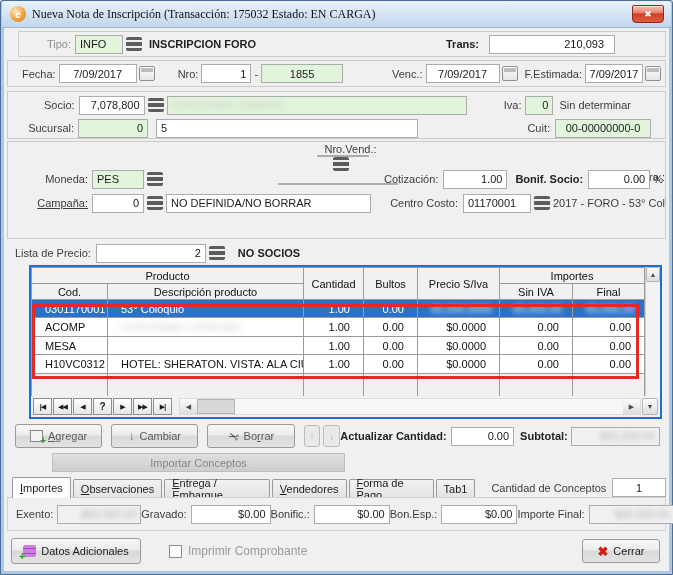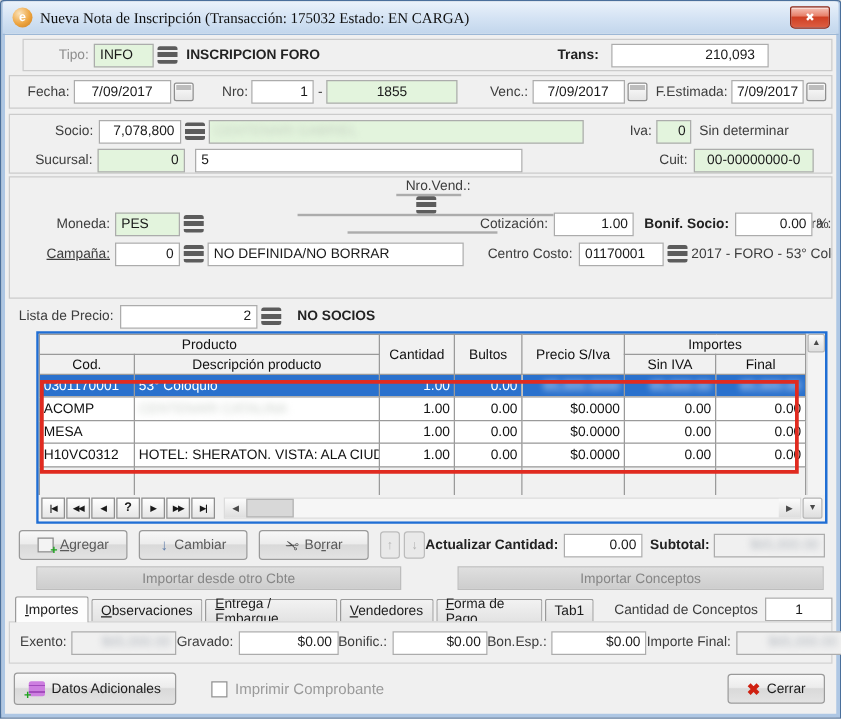--- a/index.html
+++ b/index.html
@@ -48,21 +48,21 @@
   .rd-wh { filter:blur(3px);   color:#c9cfc9; }
   .rd-bl { filter:blur(2.5px); color:#e8f1fd; }
   .rd-gy { filter:blur(2.5px); color:#b3b8bf; }
 
   
   .gridbox { position:absolute; left:24px; top:236px; width:633px; height:154px;
              border:2px solid #1f6ed4; background:#f1f1f1; display:flex; flex-direction:column; }
   .grid-main { display:flex; flex:1; min-height:0; }
   table { border-collapse:collapse; table-layout:fixed; width:613px; font-size:11px; }
   th { background:#f1f1f1; border:1px solid #9a9a9a; font-weight:normal; height:16px; padding:0 2px; color:#111; }
-  td { background:#fff; border:1px solid #9a9a9a; height:18px; padding:0 3px; white-space:nowrap; overflow:hidden; color:#111; }
+  td { background:#fff; border:1px solid #9a9a9a; height:18px; padding:0 13px; white-space:nowrap; overflow:hidden; color:#111; }
   td.num { text-align:right; }
   tr.sel td { background:#2a71cd; color:#fff; }
   tr.filler td { background:#f1f1f1; height:22px; border-bottom:none; }
   .vscroll { width:16px; background:#f3f3f3; border-left:1px solid #cfcfcf; display:flex; flex-direction:column; }
   .sbtn { height:15px; width:100%; background:linear-gradient(#fbfbfb,#dedede); border:1px solid #b5b5b5;
           border-radius:2px; font-size:7px; color:#4a4a4a; display:flex; align-items:center; justify-content:center; }
   .navbar { height:21px; background:#f1f1f1; display:flex; align-items:center; padding:1px 2px; gap:1px; }
   .navbtn { width:19px; height:17px; flex:0 0 auto; background:linear-gradient(#ffffff,#e6e6e6);
             border:1px solid #8e8e8e; font-size:7px; font-weight:bold; letter-spacing:-1px;
             display:flex; align-items:center; justify-content:center; color:#1a1a1a; }
@@ -128,21 +128,21 @@
       <span class="fld r" style="width:126px; margin:0 50px 0 10px; padding-right:10px;">210,093</span>
     </div>
 
     <div class="gbox row" style="top:31px; height:27px; padding-left:14px;">
       <span class="lbl">Fecha:</span>
       <span class="fld c" style="width:78px; margin-left:3px;">7/09/2017</span>
       <span class="cal"></span>
       <span class="lbl" style="margin-left:23px;">Nro:</span>
       <span class="fld r" style="width:50px; margin-left:3px;">1</span>
       <span class="lbl" style="margin:0 3px;">-</span>
-      <span class="fld green c" style="width:105px;text-align:right;">1855</span>
+      <span class="fld green c" style="width:82px;text-align:right;">1855</span>
       <span class="lbl" style="margin-left:auto;">Venc.:</span>
       <span class="fld c" style="width:74px; margin-left:3px;">7/09/2017</span>
       <span class="cal"></span>
       <span class="lbl" style="margin-left:7px;">F.Estimada:</span>
       <span class="fld c" style="width:58px; margin-left:3px;">7/09/2017</span>
       <span class="cal" style="margin-right:4px;"></span>
     </div>
 
     <div class="gbox" style="top:62px; height:48px;">
       <div class="row" style="height:24px; padding:2px 34px 0 36px;">
@@ -163,21 +163,20 @@
         <span class="lbl" style="margin-left:auto;">Cuit:</span>
         <span class="fld green c" style="width:96px; margin-left:5px;">00-00000000-0</span>
       </div>
     </div>
 
     <div class="gbox" style="top:112px; height:98px; padding-top:1px;">
       <div class="row" style="height:24px; padding-left:8px;flex-direction:column;">
         <span class="lbl" style="width:72px; text-align:right;">Nro.Vend.:</span>
         <span class="fld" style="width:52px; margin-left:4px;">FOE</span>
         <span class="burger"></span>
-        <span class="fld" style="width:205px;">FORO EMPRESARIO</span>
         <span class="lbl" style="margin-left:auto;">O/Compra :</span>
         <span class="fld" style="width:120px; margin:0 12px 0 6px;">.</span>
       </div>
       <div class="row" style="height:24px; padding-left:8px;">
         <span class="lbl" style="width:72px; text-align:right;">Moneda:</span>
         <span class="fld green" style="width:52px; margin-left:4px;">PES</span>
         <span class="burger"></span>
         <span class="lbl" style="margin-left:auto;">Cotización:</span>
         <span class="fld r" style="width:64px; margin-left:5px;">1.00</span>
         <span class="lbl b" style="margin-left:8px;">Bonif. Socio:</span>
@@ -346,21 +345,20 @@
         </button>
       <span class="lbl b" style="margin-left:auto;">Actualizar Cantidad:</span>
       <span class="fld r" style="width:64px; margin-left:4px;">0.00</span>
       <span class="lbl b" style="margin-left:6px;">Subtotal:</span>
       <span class="fld dis r" style="width:90px; margin-left:3px;">
           <span class="rd-gy">$65,000.00</span>
         </span>
     </div>
 
     <div class="row" style="position:absolute; left:2px; right:2px; top:424px; height:19px;">
-      <button class="flatbtn" style="width:292px; margin-left:22px;">Importar desde otro Cbte</button>
       <button class="flatbtn" style="width:293px; margin-left:45px;">Importar Conceptos</button>
     </div>
 
     <div class="tabs">
       <span class="tab active">
           <span class="mn">Importes</span>
         </span>
       <span class="tab">
           <span class="mn">Observaciones</span>
         </span>

